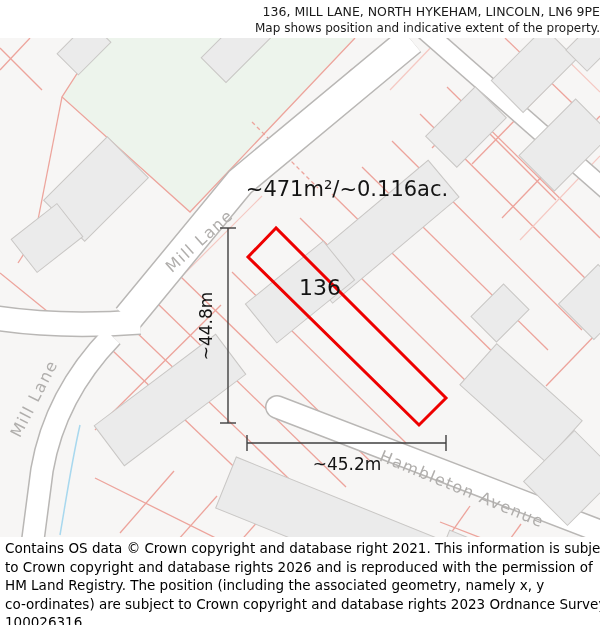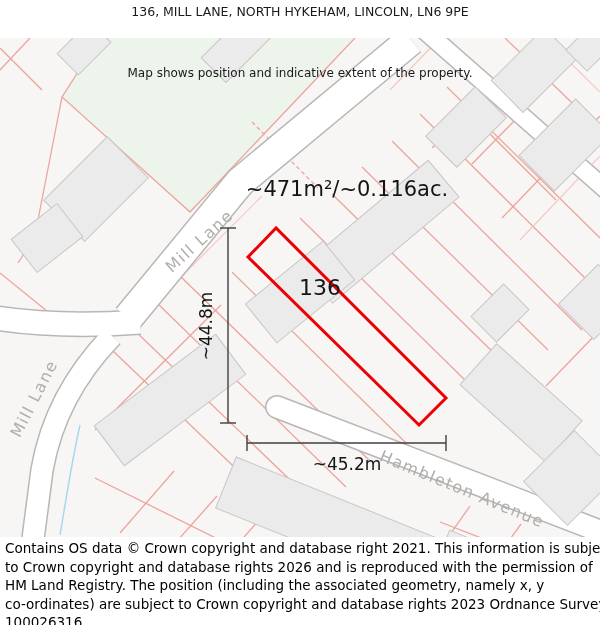--- a/index.html
+++ b/index.html
@@ -1,20 +1,20 @@
 <!DOCTYPE html>
 <html><head>
 <meta charset="utf-8">
 <style>
   html,body{margin:0;padding:0;background:#ffffff;}
   #stage{position:relative;width:600px;height:625px;overflow:hidden;background:#ffffff;
          font-family:"DejaVu Sans","Liberation Sans",sans-serif;}
-  #map-header{position:absolute;top:0;left:0;width:600px;height:38px;text-align:center;background:#ffffff;z-index:3;}
+  #map-header{position:absolute;top:0;left:0;width:600px;height:38px;text-align:right;background:#ffffff;z-index:3;}
   #map-header .t1{font-size:12.5px;color:#1a1a1a;padding-top:4px;line-height:16px;}
-  #map-header .t2{font-size:12px;color:#1a1a1a;line-height:16px;margin-top:45px;}
+  #map-header .t2{font-size:12px;color:#1a1a1a;line-height:16px;}
   #map-svg{position:absolute;top:38px;left:0;}
   #map-footer{position:absolute;top:537px;left:0;width:592px;padding:2px 4px 0 5px;background:#ffffff;z-index:3;}
   #map-footer .fl{font-size:13.5px;line-height:18.5px;color:#000000;white-space:nowrap;}
   text{font-family:"DejaVu Sans","Liberation Sans",sans-serif;}
   .street{fill:#b0aeac;font-size:16px;letter-spacing:1.5px;}
   .dimtxt{fill:#141414;font-size:17px;}
   .parcel{stroke:#eda49c;stroke-width:1.3;fill:none;}
   .parcel-light{stroke:#f5c8c2;stroke-width:1.2;fill:none;}
   .bld{fill:#ebebeb;stroke:#c9c7c5;stroke-width:1;}
   .road-under{stroke:#b9b7b5;fill:none;}

